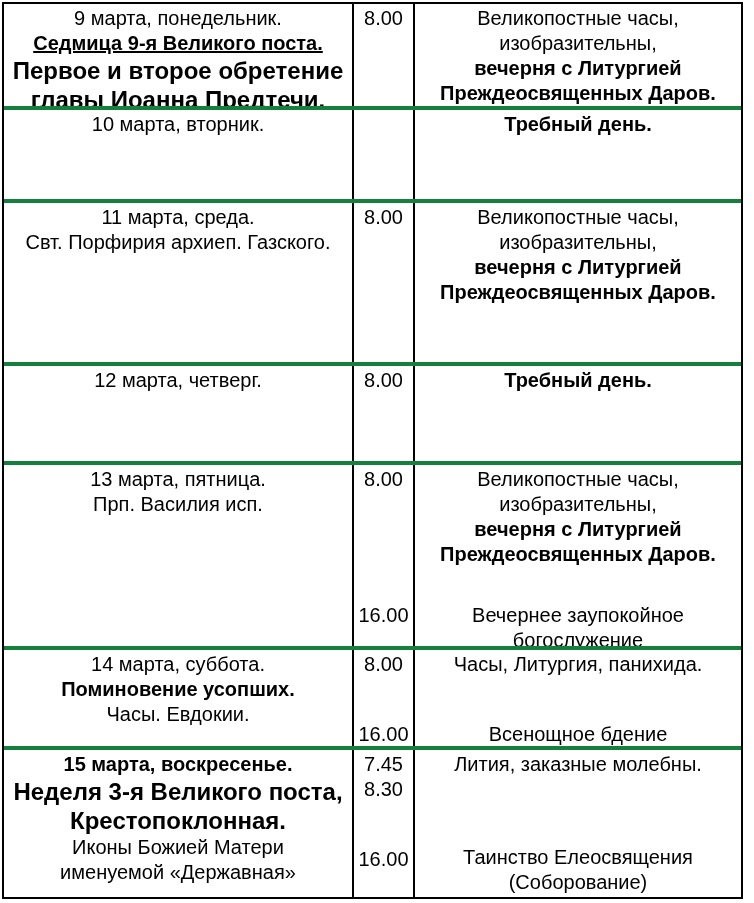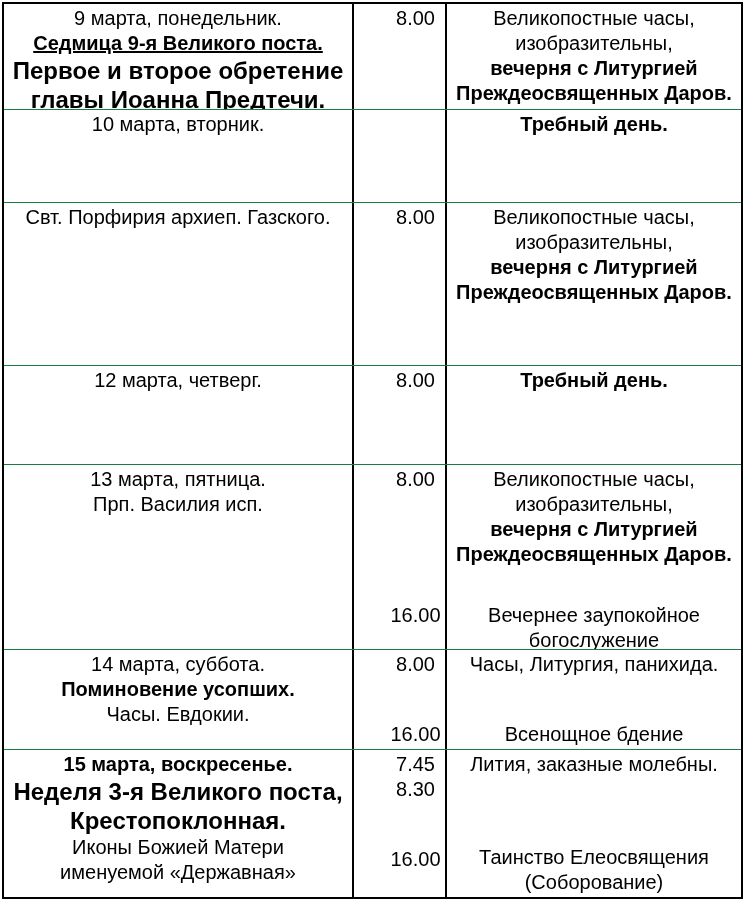--- a/index.html
+++ b/index.html
@@ -14,33 +14,33 @@
   .tbl {
     position: absolute;
     left: 2px;
     top: 2px;
     width: 741px;
     border: 2px solid #000;
     box-sizing: border-box;
   }
   .row {
     display: flex;
-    border-bottom: 1px solid #15803d;
+    border-bottom: 4px solid #15803d;
     box-sizing: border-box;
   }
   .row:last-child { border-bottom: none; justify-content: flex-end; }
   .c {
     box-sizing: border-box;
     padding-top: 2px;
     text-align: center;
     position: relative;
     overflow: hidden;
   }
   .c1 { width: 350px; border-right: 2px solid #000; }
-  .c2 { width: 61px;  border-right: 2px solid #000; margin-left: 32px; }
+  .c2 { width: 61px;  border-right: 2px solid #000; }
   .c3 { flex: 1; }
   .ln {
     font-size: 20px;
     line-height: 25px;
     white-space: nowrap;
   }
   .b  { font-weight: bold; }
   .u  { text-decoration: underline; }
   .lg { font-size: 24px; line-height: 29px; }
   .abs {
@@ -77,20 +77,21 @@
       <div class="ln">10 марта, вторник.</div>
     </div>
     <div class="c c2"></div>
     <div class="c c3">
       <div class="ln b">Требный день.</div>
     </div>
   </div>
 
   <div class="row" style="height:163px">
     <div class="c c1">
+      <div class="ln">11 марта, среда.</div>
       <div class="ln">Свт. Порфирия архиеп. Газского.</div>
     </div>
     <div class="c c2">
       <div class="ln">8.00</div>
     </div>
     <div class="c c3">
       <div class="ln">Великопостные часы,</div>
       <div class="ln">изобразительны,</div>
       <div class="ln b">вечерня с Литургией</div>
       <div class="ln b">Преждеосвященных Даров.</div>

